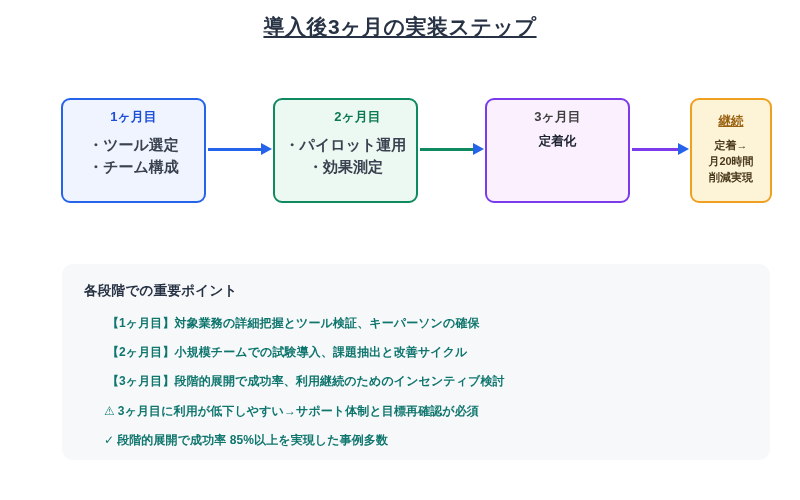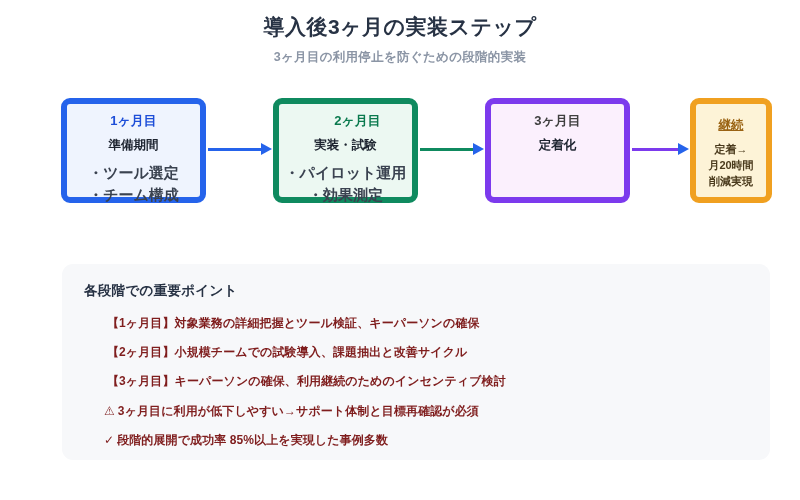--- a/index.html
+++ b/index.html
@@ -20,20 +20,21 @@
   .header {
     text-align: center;
     padding-top: 14px;
   }
   .title {
     font-size: 21px;
     font-weight: bold;
     color: #273244;
     letter-spacing: 0.5px;
     line-height: 1.25;
+    text-decoration: underline;
   }
   .subtitle {
     margin-top: 9px;
     font-size: 12.5px;
     font-weight: bold;
     color: #8b95a5;
     letter-spacing: 0.3px;
   }
 
   
@@ -42,21 +43,21 @@
     left: 0;
     top: 98px;
     width: 800px;
     height: 112px;
   }
   .card {
     position: absolute;
     top: 0;
     width: 145px;
     height: 105px;
-    border: 6px solid #0369a1;
+    border: 2px solid #0369a1;
     border-radius: 9px;
     box-sizing: border-box;
     text-align: center;
     padding-top: 9px;
   }
   .card .c-title {
     font-size: 13px;
     font-weight: bold;
     line-height: 1.2;
   }
@@ -147,55 +148,52 @@
     color: #273244;
     letter-spacing: 0.3px;
   }
   .points-list {
     margin-top: 15px;
     padding-left: 20px;
   }
   .point-item {
     font-size: 12px;
     font-weight: bold;
-    color: #7f1d1d;
+    color: #0f766e;
     line-height: 1.35;
     margin-bottom: 13px;
     letter-spacing: 0.1px;
     white-space: nowrap;
   }
   .point-item .mark {
     display: inline-block;
     margin-right: 3px;
   }
 </style>
 </head>
 <body>
 
 <div class="header">
   <div class="title">導入後3ヶ月の実装ステップ</div>
-  <div class="subtitle">3ヶ月目の利用停止を防ぐための段階的実装</div>
 </div>
 
 <div class="stage-row">
 
   <div class="card" id="card-1">
     <div class="c-title">1ヶ月目</div>
-    <div class="c-sub">準備期間</div>
     <div class="c-bullets">・ツール選定<br>・チーム構成</div>
   </div>
 
   <div class="arrow" id="arrow-1">
     <div class="line"></div>
     <div class="head"></div>
   </div>
 
   <div class="card" id="card-2">
     <div class="c-title">2ヶ月目</div>
-    <div class="c-sub">実装・試験</div>
     <div class="c-bullets">・パイロット運用<br>・効果測定</div>
   </div>
 
   <div class="arrow" id="arrow-2">
     <div class="line"></div>
     <div class="head"></div>
   </div>
 
   <div class="card" id="card-3">
     <div class="c-title">3ヶ月目</div>
@@ -217,21 +215,21 @@
 <div class="points-panel">
   <div class="points-heading">各段階での重要ポイント</div>
   <div class="points-list">
     <div class="point-item">
       <span class="mark"></span><span>【1ヶ月目】対象業務の詳細把握とツール検証、キーパーソンの確保</span>
     </div>
     <div class="point-item">
       <span class="mark"></span><span>【2ヶ月目】小規模チームでの試験導入、課題抽出と改善サイクル</span>
     </div>
     <div class="point-item">
-      <span class="mark"></span><span>【3ヶ月目】キーパーソンの確保、利用継続のためのインセンティブ検討</span>
+      <span class="mark"></span><span>【3ヶ月目】段階的展開で成功率、利用継続のためのインセンティブ検討</span>
     </div>
     <div class="point-item">
       <span class="mark">⚠</span><span>3ヶ月目に利用が低下しやすい→サポート体制と目標再確認が必須</span>
     </div>
     <div class="point-item">
       <span class="mark">✓</span><span>段階的展開で成功率 85%以上を実現した事例多数</span>
     </div>
   </div>
 </div>
 

